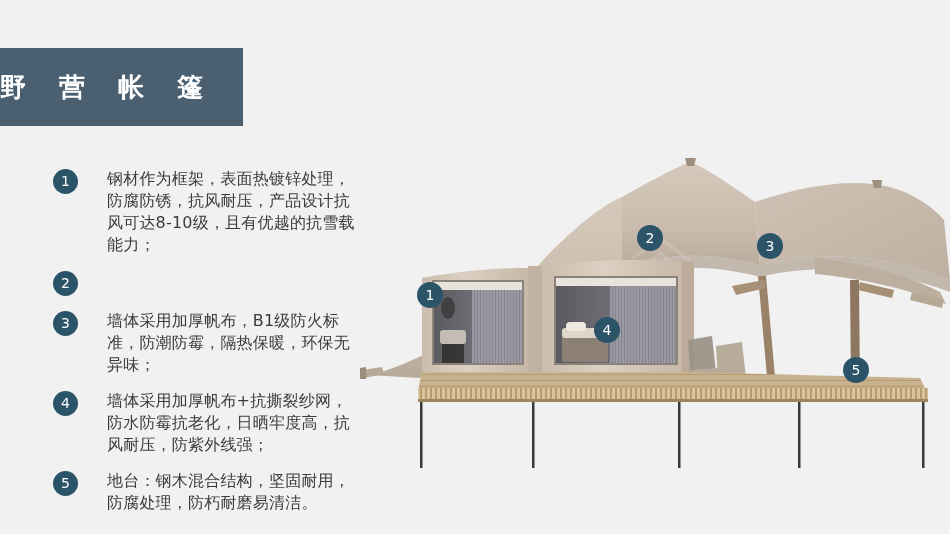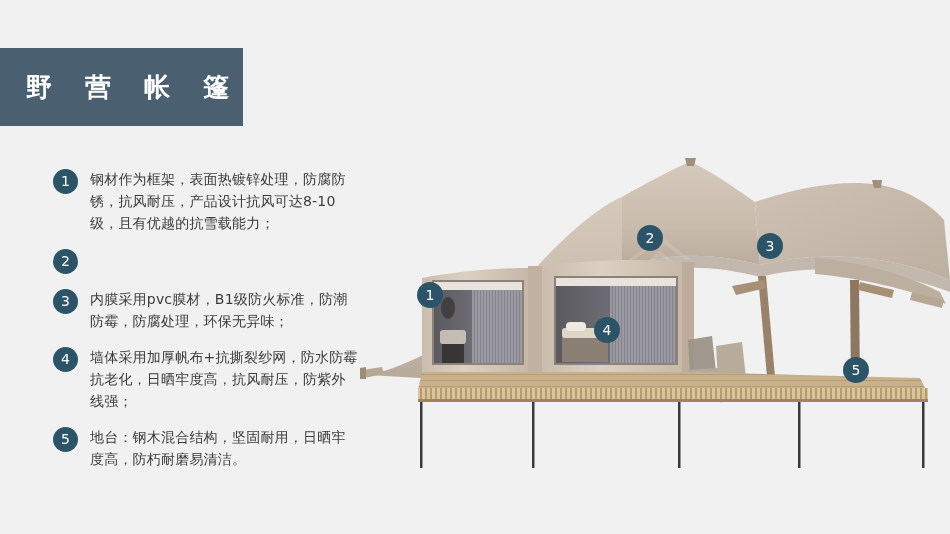--- a/index.html
+++ b/index.html
@@ -25,21 +25,20 @@
     background: #4a6071;
     box-sizing: border-box;
     display: flex;
     align-items: center;
   }
   .title-bar .title-text {
     color: #ffffff;
     font-size: 26px;
     font-weight: bold;
     letter-spacing: 12px;
-    padding-left: 26px;
     line-height: 1;
     white-space: nowrap;
   }
 
   
   .feature-list {
     position: absolute;
     left: 53px;
     top: 168px;
     width: 305px;
@@ -58,24 +57,25 @@
     color: #ffffff;
     font-size: 14px;
     line-height: 25px;
     text-align: center;
     margin-right: 12px;
     margin-top: 1px;
     user-select: none;
   }
   .feature-text {
     flex: 1 1 auto;
-    font-size: 14px;
+    font-size: 16px;
     line-height: 22px;
     color: #3b3b3b;
     letter-spacing: 0.2px;
+    margin-left: 17px;
   }
 
   
   .illustration {
     position: absolute;
     left: 360px;
     top: 140px;
     width: 590px;
     height: 330px;
   }
@@ -117,31 +117,31 @@
     <div class="badge">1</div>
     <div class="feature-text">钢材作为框架，表面热镀锌处理，防腐防锈，抗风耐压，产品设计抗风可达8-10级，且有优越的抗雪载能力；</div>
   </div>
 
   <div class="feature-item">
     <div class="badge">2</div>
   </div>
 
   <div class="feature-item">
     <div class="badge">3</div>
-    <div class="feature-text">内膜采用pvc膜材，B1级防火标准，防潮防霉，防腐处理，环保无异味；</div>
+    <div class="feature-text">墙体采用加厚帆布，B1级防火标准，防潮防霉，隔热保暖，环保无异味；</div>
   </div>
 
   <div class="feature-item">
     <div class="badge">4</div>
     <div class="feature-text">墙体采用加厚帆布+抗撕裂纱网，防水防霉抗老化，日晒牢度高，抗风耐压，防紫外线强；</div>
   </div>
 
   <div class="feature-item">
     <div class="badge">5</div>
-    <div class="feature-text">地台：钢木混合结构，坚固耐用，日晒牢度高，防朽耐磨易清洁。</div>
+    <div class="feature-text">地台：钢木混合结构，坚固耐用，防腐处理，防朽耐磨易清洁。</div>
   </div>
 
 </div>
 
 <div class="illustration">
   <svg viewBox="0 0 590 330" xmlns="http://www.w3.org/2000/svg">
     <defs>
       <linearGradient id="canopyGrad" x1="0" y1="0" x2="0" y2="1">
         <stop offset="0%" stop-color="#d5c9bb"></stop>
         <stop offset="60%" stop-color="#c9bcad"></stop>

